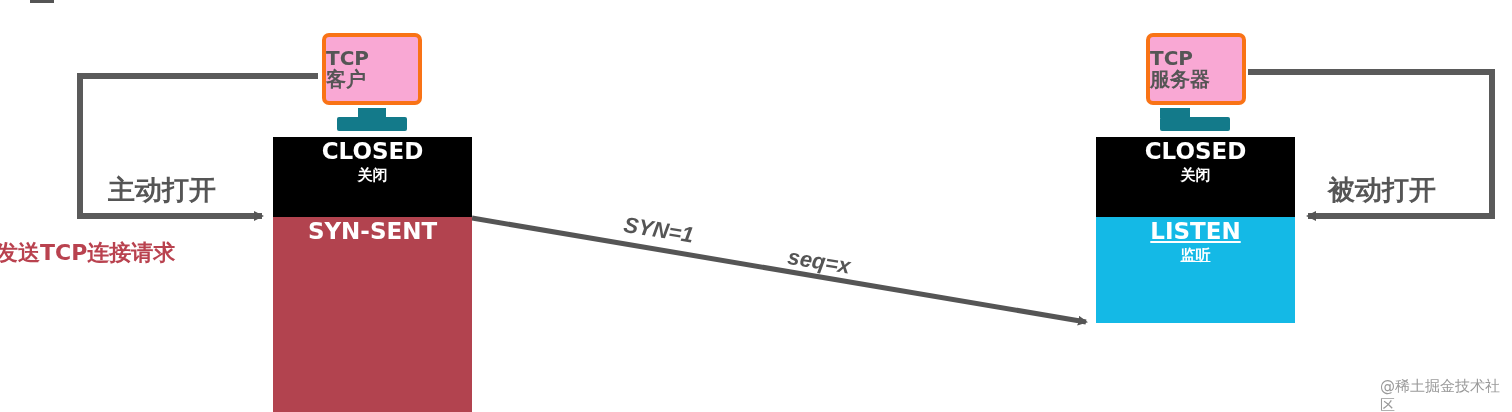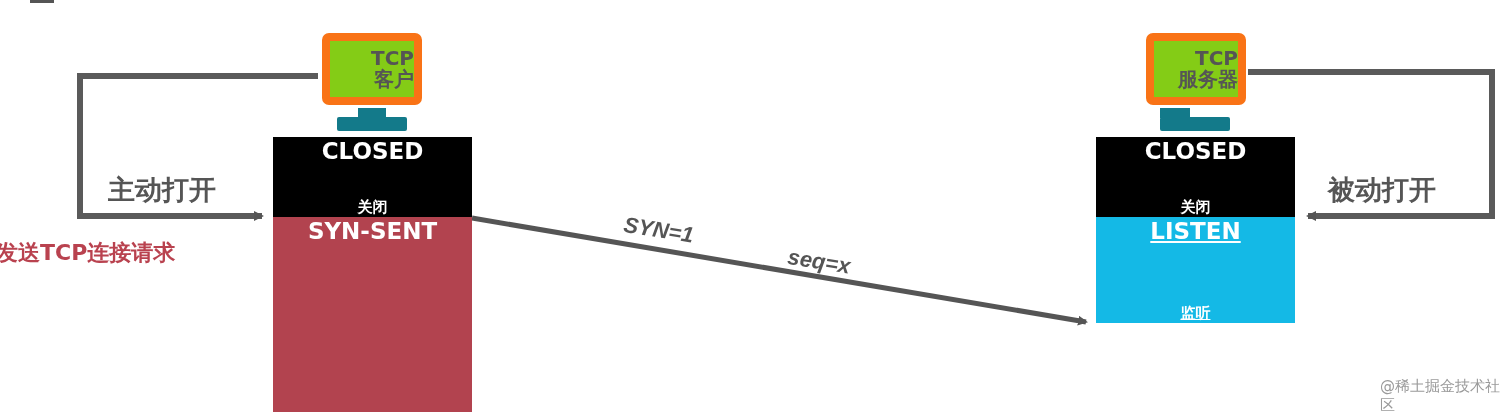--- a/index.html
+++ b/index.html
@@ -1,27 +1,27 @@
 <!DOCTYPE html>
 <html><head>
 <meta charset="utf-8">
 <style>
   html, body { margin: 0; padding: 0; background: #ffffff; }
   body { width: 1512px; height: 412px; position: relative; overflow: hidden;
          font-family: "DejaVu Sans", "Liberation Sans", sans-serif; }
   .abs { position: absolute; }
   .top-bar { left: 30px; top: 0; width: 24px; height: 3px; background: #555; }
-  .monitor { border: 8px solid #f97316; border-radius: 7px; background: #84cc16;
+  .monitor { border: 4px solid #f97316; border-radius: 7px; background: #f9a8d4;
              box-sizing: border-box; display: flex; flex-direction: column;
-             align-items: flex-end; justify-content: center; color: #555;
+             align-items: flex-start; justify-content: center; color: #555;
              font-weight: bold; line-height: 1.05; }
   .monitor span { display: block; font-size: 20px; }
   .neck { background: #137a8a; }
   .state { display: flex; flex-direction: column; align-items: center;
-           justify-content: space-between; color: #fff; font-weight: bold; text-align: center; }
+           justify-content: flex-start; color: #fff; font-weight: bold; text-align: center; }
   .state .en { font-size: 23px; line-height: 1.25; }
   .state .zh { font-size: 15px; line-height: 1.25; }
   .label-gray { color: #555; font-weight: bold; font-size: 27px; }
   .label-red { color: #b9424f; font-weight: bold; font-size: 22px; }
   .msg { color: #555; font-weight: bold; font-style: italic; font-size: 22px;
          font-family: "Liberation Sans", sans-serif; }
   .watermark { color: #9a9a9a; font-size: 15px; }
   svg.lines { position: absolute; left: 0; top: 0; }
 </style>
 </head>

